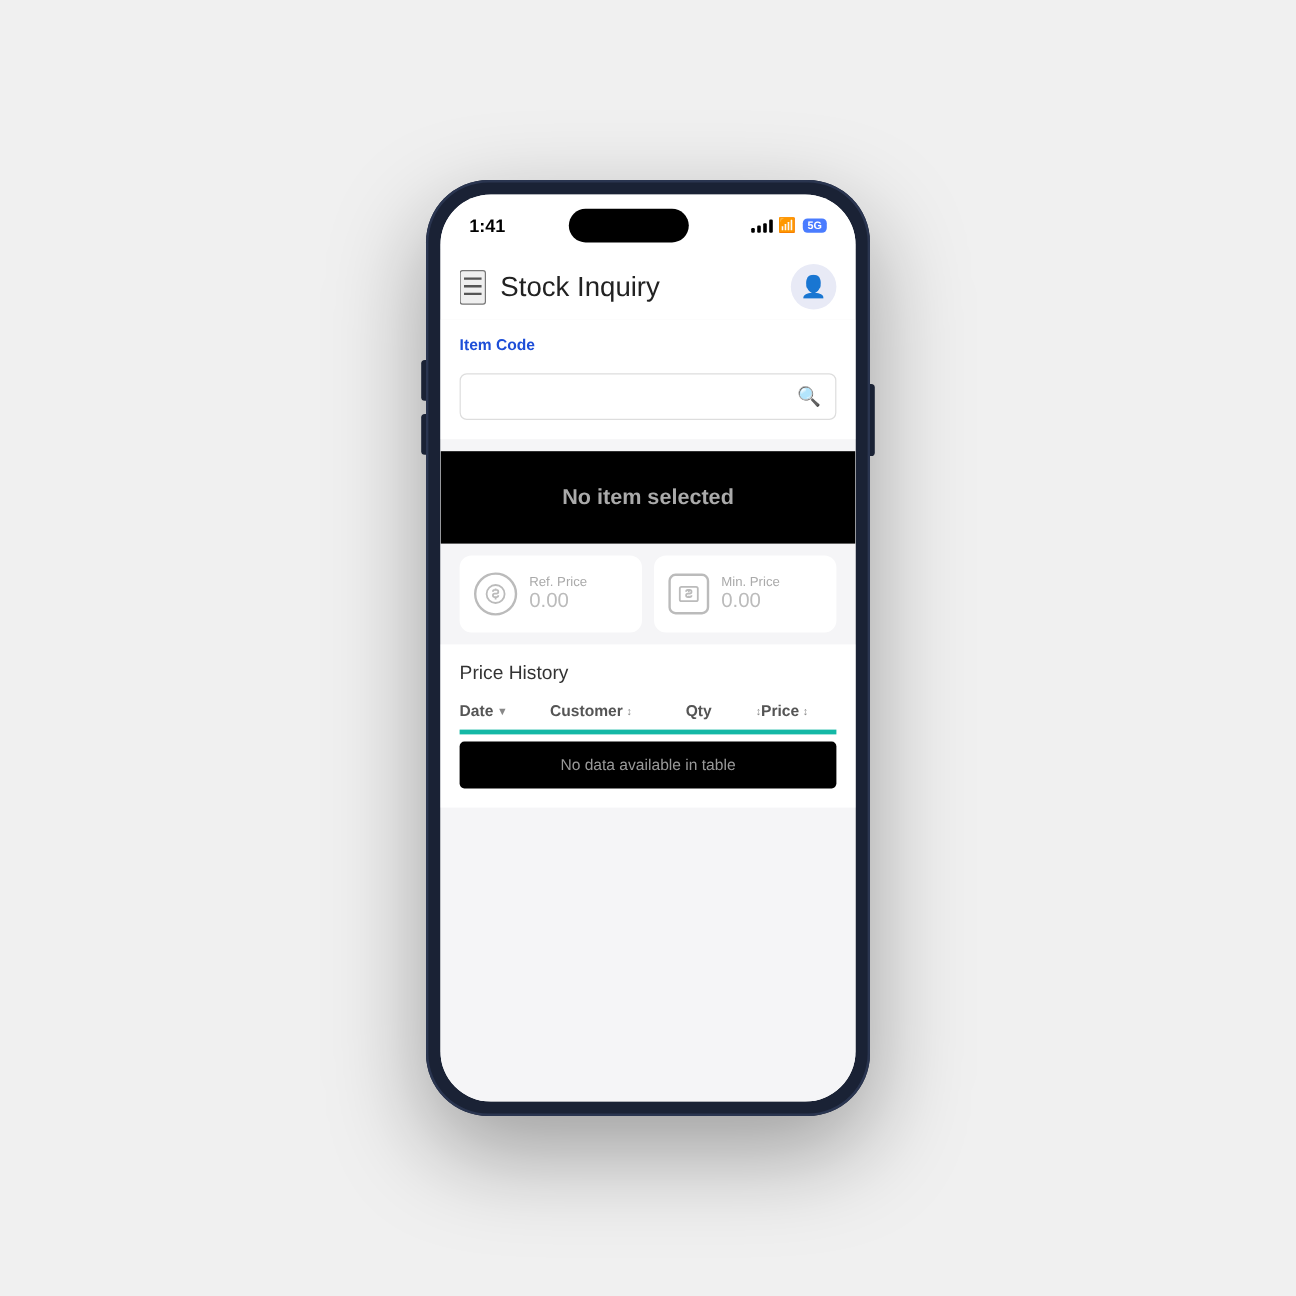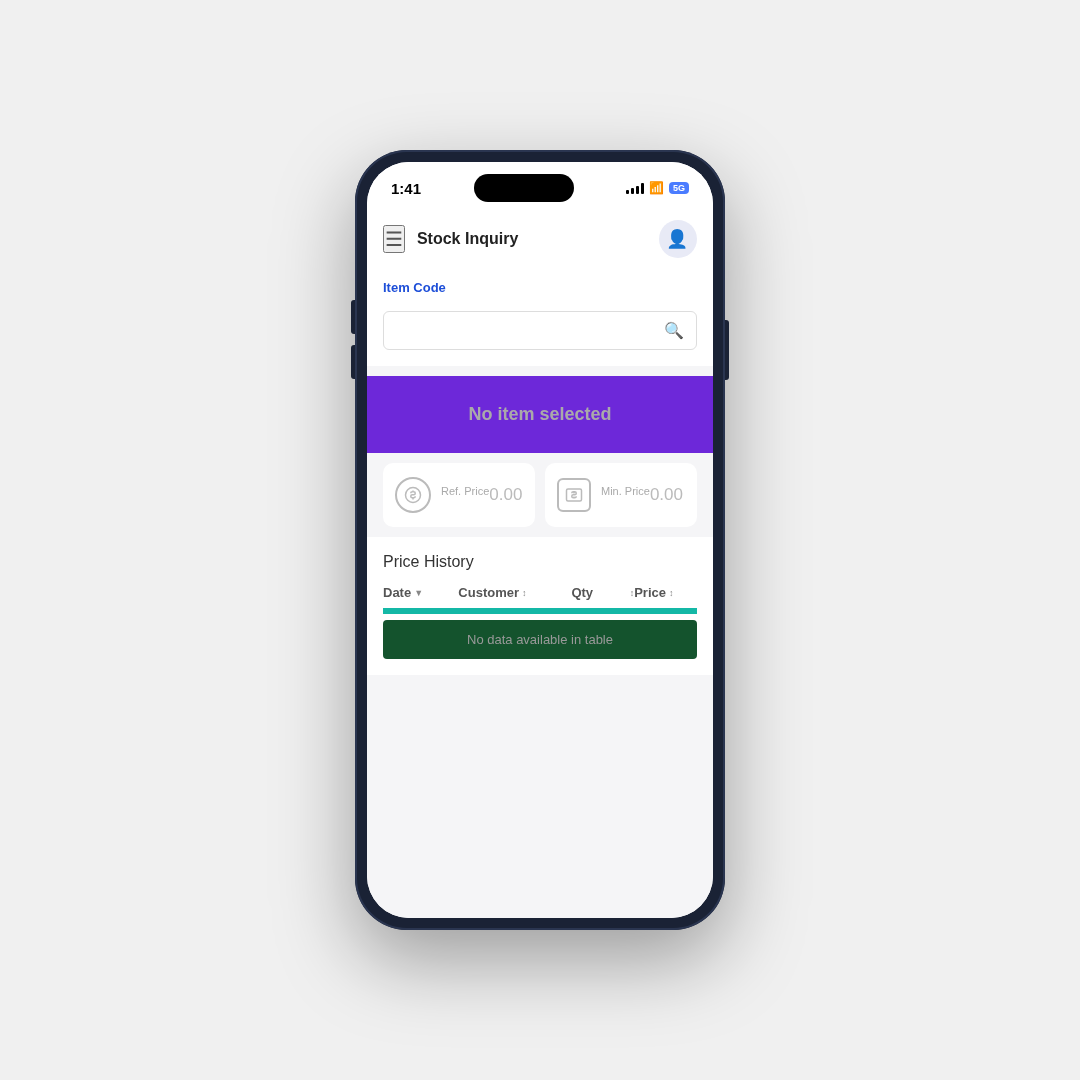--- a/index.html
+++ b/index.html
@@ -111,22 +111,22 @@
       gap: 12px;
     }
 
     .hamburger-icon {
       font-size: 20px;
       color: #555;
       cursor: pointer;
     }
 
     .app-title {
-      font-size: 16px;
-      font-weight: 700;
+      font-size: 23px;
+      font-weight: 400;
       color: #222;
     }
 
     .avatar-btn {
       width: 38px;
       height: 38px;
       background: #e8eaf6;
       border-radius: 50%;
       display: flex;
       align-items: center;
@@ -185,21 +185,21 @@
       background: none;
       border: none;
       padding: 8px 12px;
       cursor: pointer;
       color: #888;
       font-size: 16px;
     }
 
     
     .no-item-section {
-      background: #6d28d9;
+      background: #000000;
       padding: 28px 16px;
       text-align: center;
       margin-bottom: 10px;
     }
 
     .no-item-text {
       font-size: 18px;
       font-weight: 600;
       color: #aaa;
     }
@@ -236,20 +236,21 @@
     }
 
     .price-icon.min {
       border-radius: 6px;
       width: 34px;
       height: 34px;
     }
 
     .price-info {
       display: flex;
+      flex-direction: column;
     }
 
     .price-label {
       font-size: 11px;
       color: #aaa;
     }
 
     .price-value {
       font-size: 17px;
       font-weight: 400;
@@ -265,21 +266,21 @@
 
     .section-title {
       font-size: 16px;
       font-weight: 400;
       color: #333;
       margin-bottom: 14px;
     }
 
     .table-header {
       display: flex;
-      border-bottom: 6px solid #14b8a6;
+      border-bottom: 4px solid #14b8a6;
       padding-bottom: 8px;
       margin-bottom: 4px;
     }
 
     .th {
       font-size: 13px;
       font-weight: 600;
       color: #555;
       display: flex;
       align-items: center;
@@ -290,21 +291,21 @@
     .th-customer { flex: 1.8; }
     .th-qty { flex: 1; justify-content: space-between; }
     .th-price { flex: 1; }
 
     .sort-icon {
       font-size: 9px;
       color: #888;
     }
 
     .table-empty {
-      background: #14532d;
+      background: #000000;
       border-radius: 4px;
       padding: 12px;
       text-align: center;
       font-size: 13px;
       color: #999;
       margin-top: 6px;
     }
 
     
     .volume-btn {

